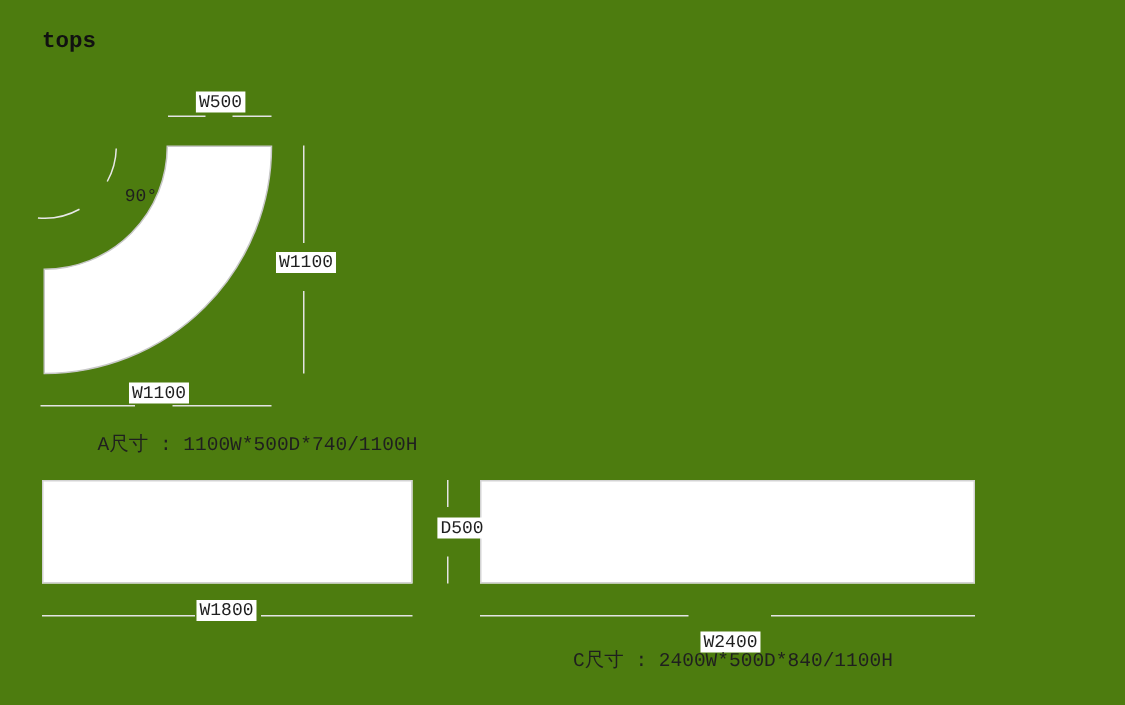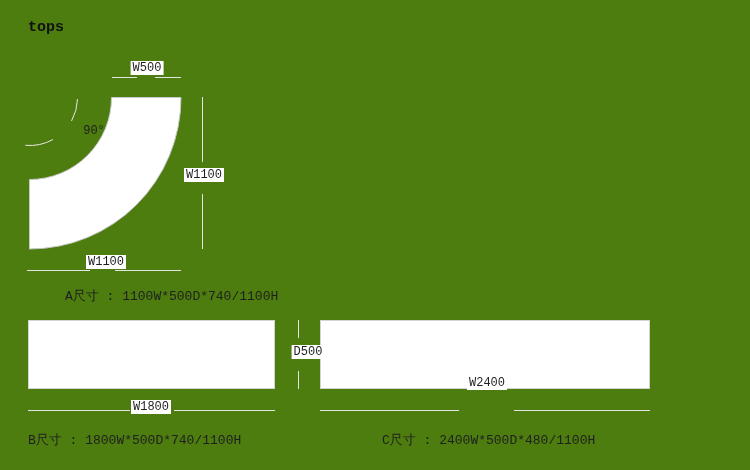--- a/index.html
+++ b/index.html
@@ -86,18 +86,17 @@
   <div class="dim-line" style="left:298px; top:320px; width:1px; height:18px;"></div>
   <div class="dim-line" style="left:298px; top:371px; width:1px; height:18px;"></div>
   <div class="dim-label" style="left:308px; top:345px;">D500</div>
 
   <div class="dim-line" style="left:28px; top:410px; width:102px; height:1px;"></div>
   <div class="dim-line" style="left:174px; top:410px; width:101px; height:1px;"></div>
   <div class="dim-label" style="left:151px; top:400px;">W1800</div>
 
   <div class="dim-line" style="left:320px; top:410px; width:139px; height:1px;"></div>
   <div class="dim-line" style="left:514px; top:410px; width:136px; height:1px;"></div>
-  <div class="dim-label" style="left:487px; top:376px;">W2400</div>
+  <div class="dim-label" style="left:487px; top:421px;">W2400</div>
 
-  <div class="caption" style="left:28px; top:433px;">B尺寸 : 1800W*500D*740/1100H</div>
-  <div class="caption" style="left:382px; top:433px;">C尺寸 : 2400W*500D*480/1100H</div>
+  <div class="caption" style="left:382px; top:433px;">C尺寸 : 2400W*500D*840/1100H</div>
 
 </div>
 
 </body></html>

